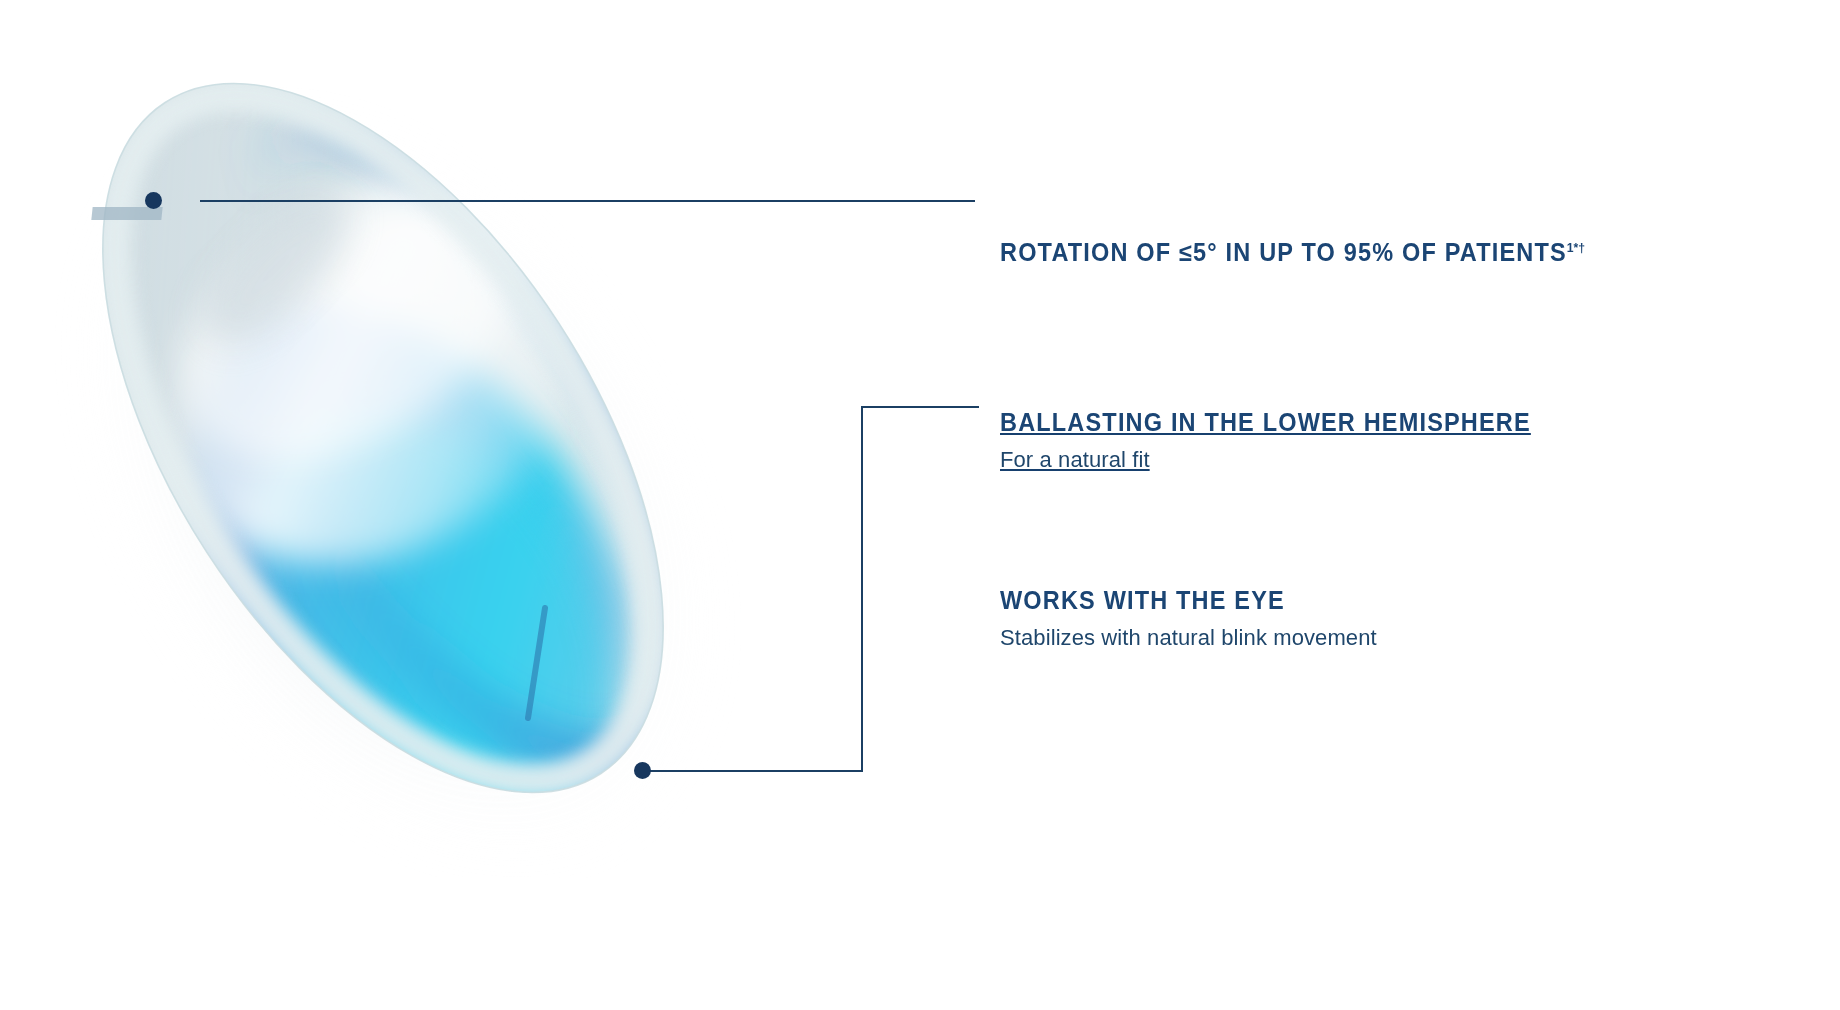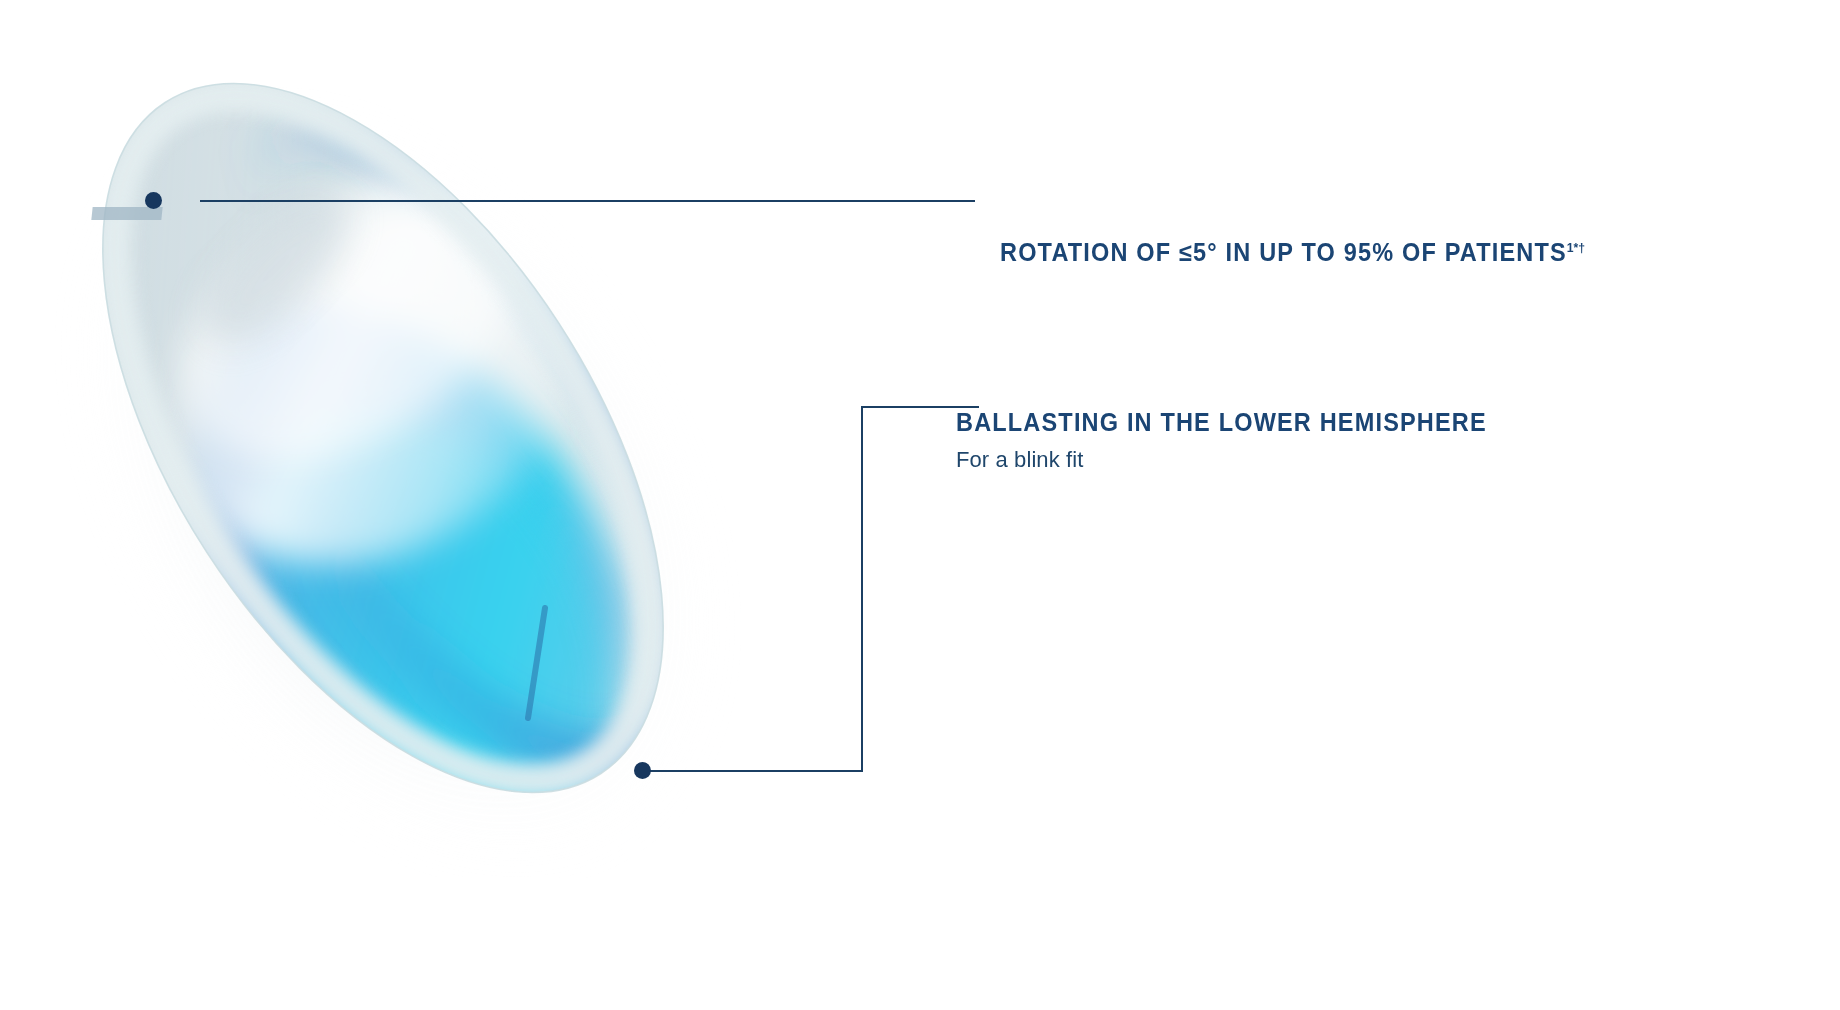--- a/index.html
+++ b/index.html
@@ -76,21 +76,21 @@
   .callout p{
     margin:10px 0 0 0;
     font-size:22px;
     font-weight:normal;
     color:#1f466b;
     letter-spacing:.1px;
     white-space:nowrap;
   }
 
   #callout-1{ left:1000px; top:222px; }
-  #callout-2{ left:956px; top:392px; }
+  #callout-2{ left:1000px; top:392px;text-decoration:underline; }
   #callout-3{ left:1000px; top:570px; }
 </style>
 </head>
 <body>
 
 <div id="stage">
 
   <div class="lens-wrap">
     <div class="lens">
       <svg viewBox="0 0 700 860" xmlns="http://www.w3.org/2000/svg">
@@ -194,17 +194,21 @@
     <div class="leader-line-h" style="left:861px;top:406px;width:118px;"></div>
     <div class="leader-dot" style="left:634px;top:762px;"></div>
   </div>
 
   <div class="callout" id="callout-1">
     <h3><span>ROTATION OF ≤5° IN UP TO 95% OF PATIENTS</span><sup>1*†</sup></h3>
   </div>
 
   <div class="callout" id="callout-2">
     <h3><span>BALLASTING IN THE LOWER HEMISPHERE</span></h3>
-    <p>For a blink fit</p>
-  </div>
-
+    <p>For a natural fit</p>
+  </div>
+
+  <div class="callout" id="callout-3">
+    <h3><span>WORKS WITH THE EYE</span></h3>
+    <p>Stabilizes with natural blink movement</p>
+  </div>
 
 </div>
 
 </body></html>

